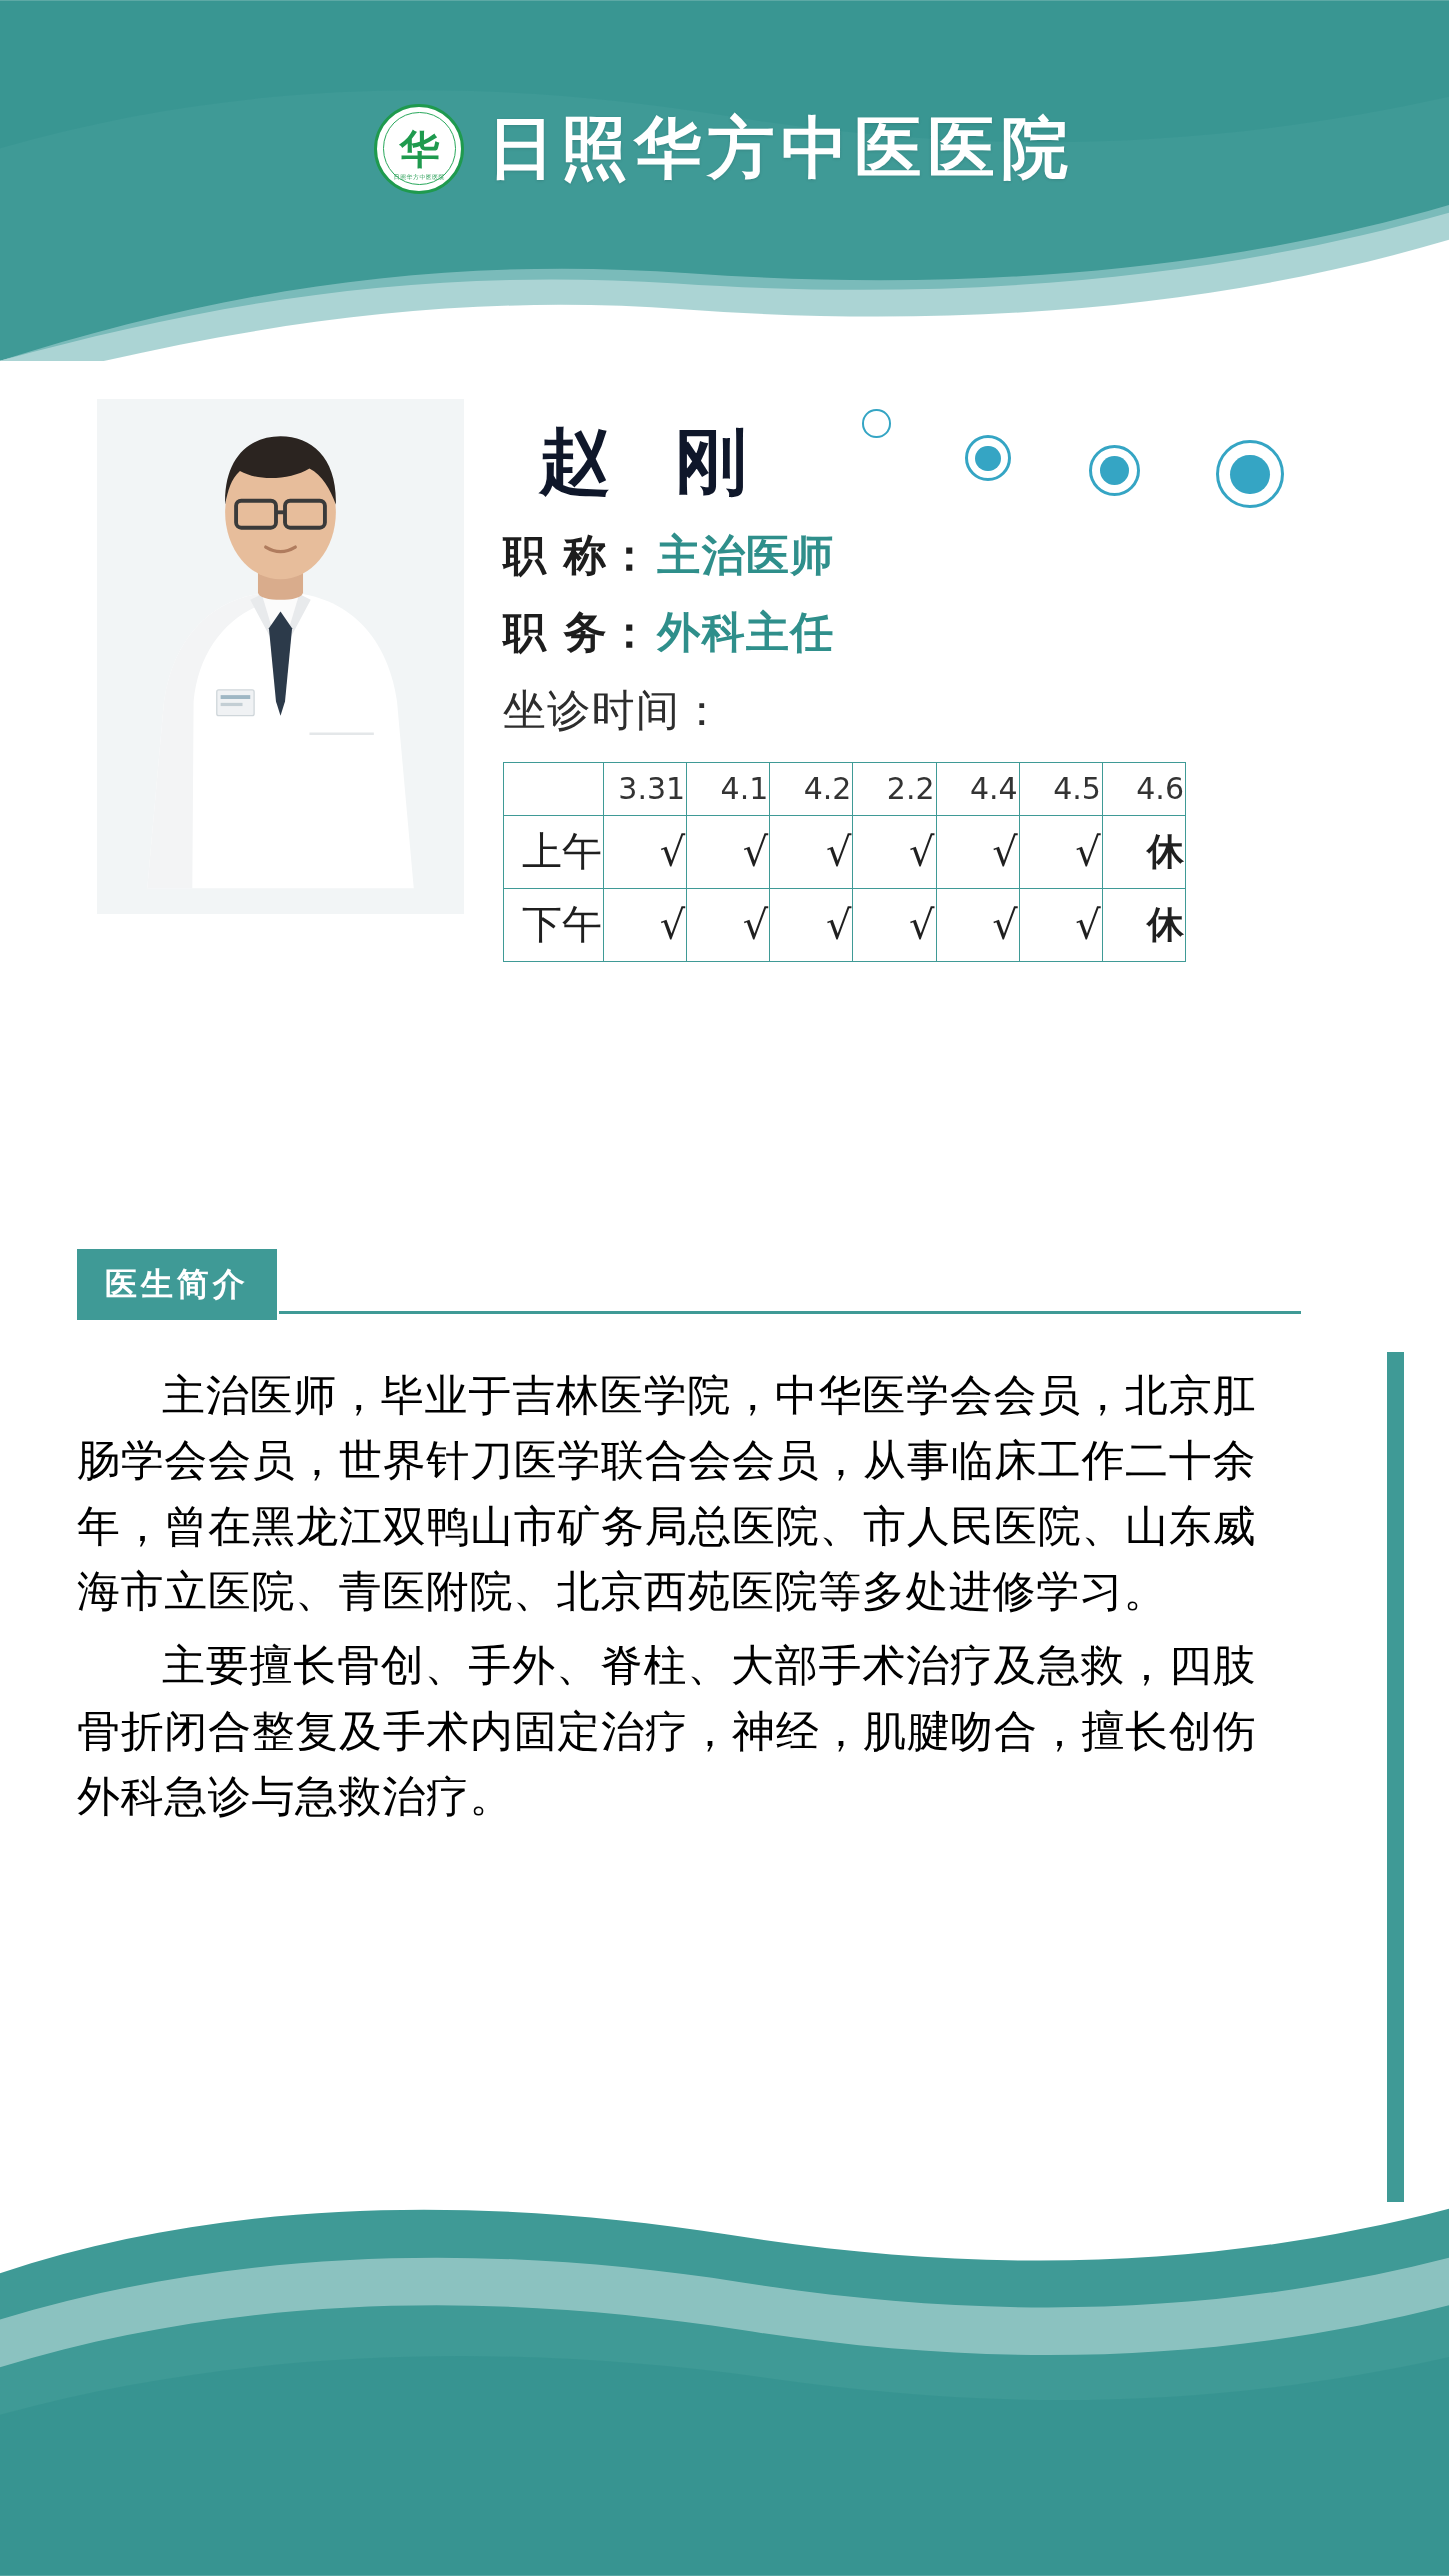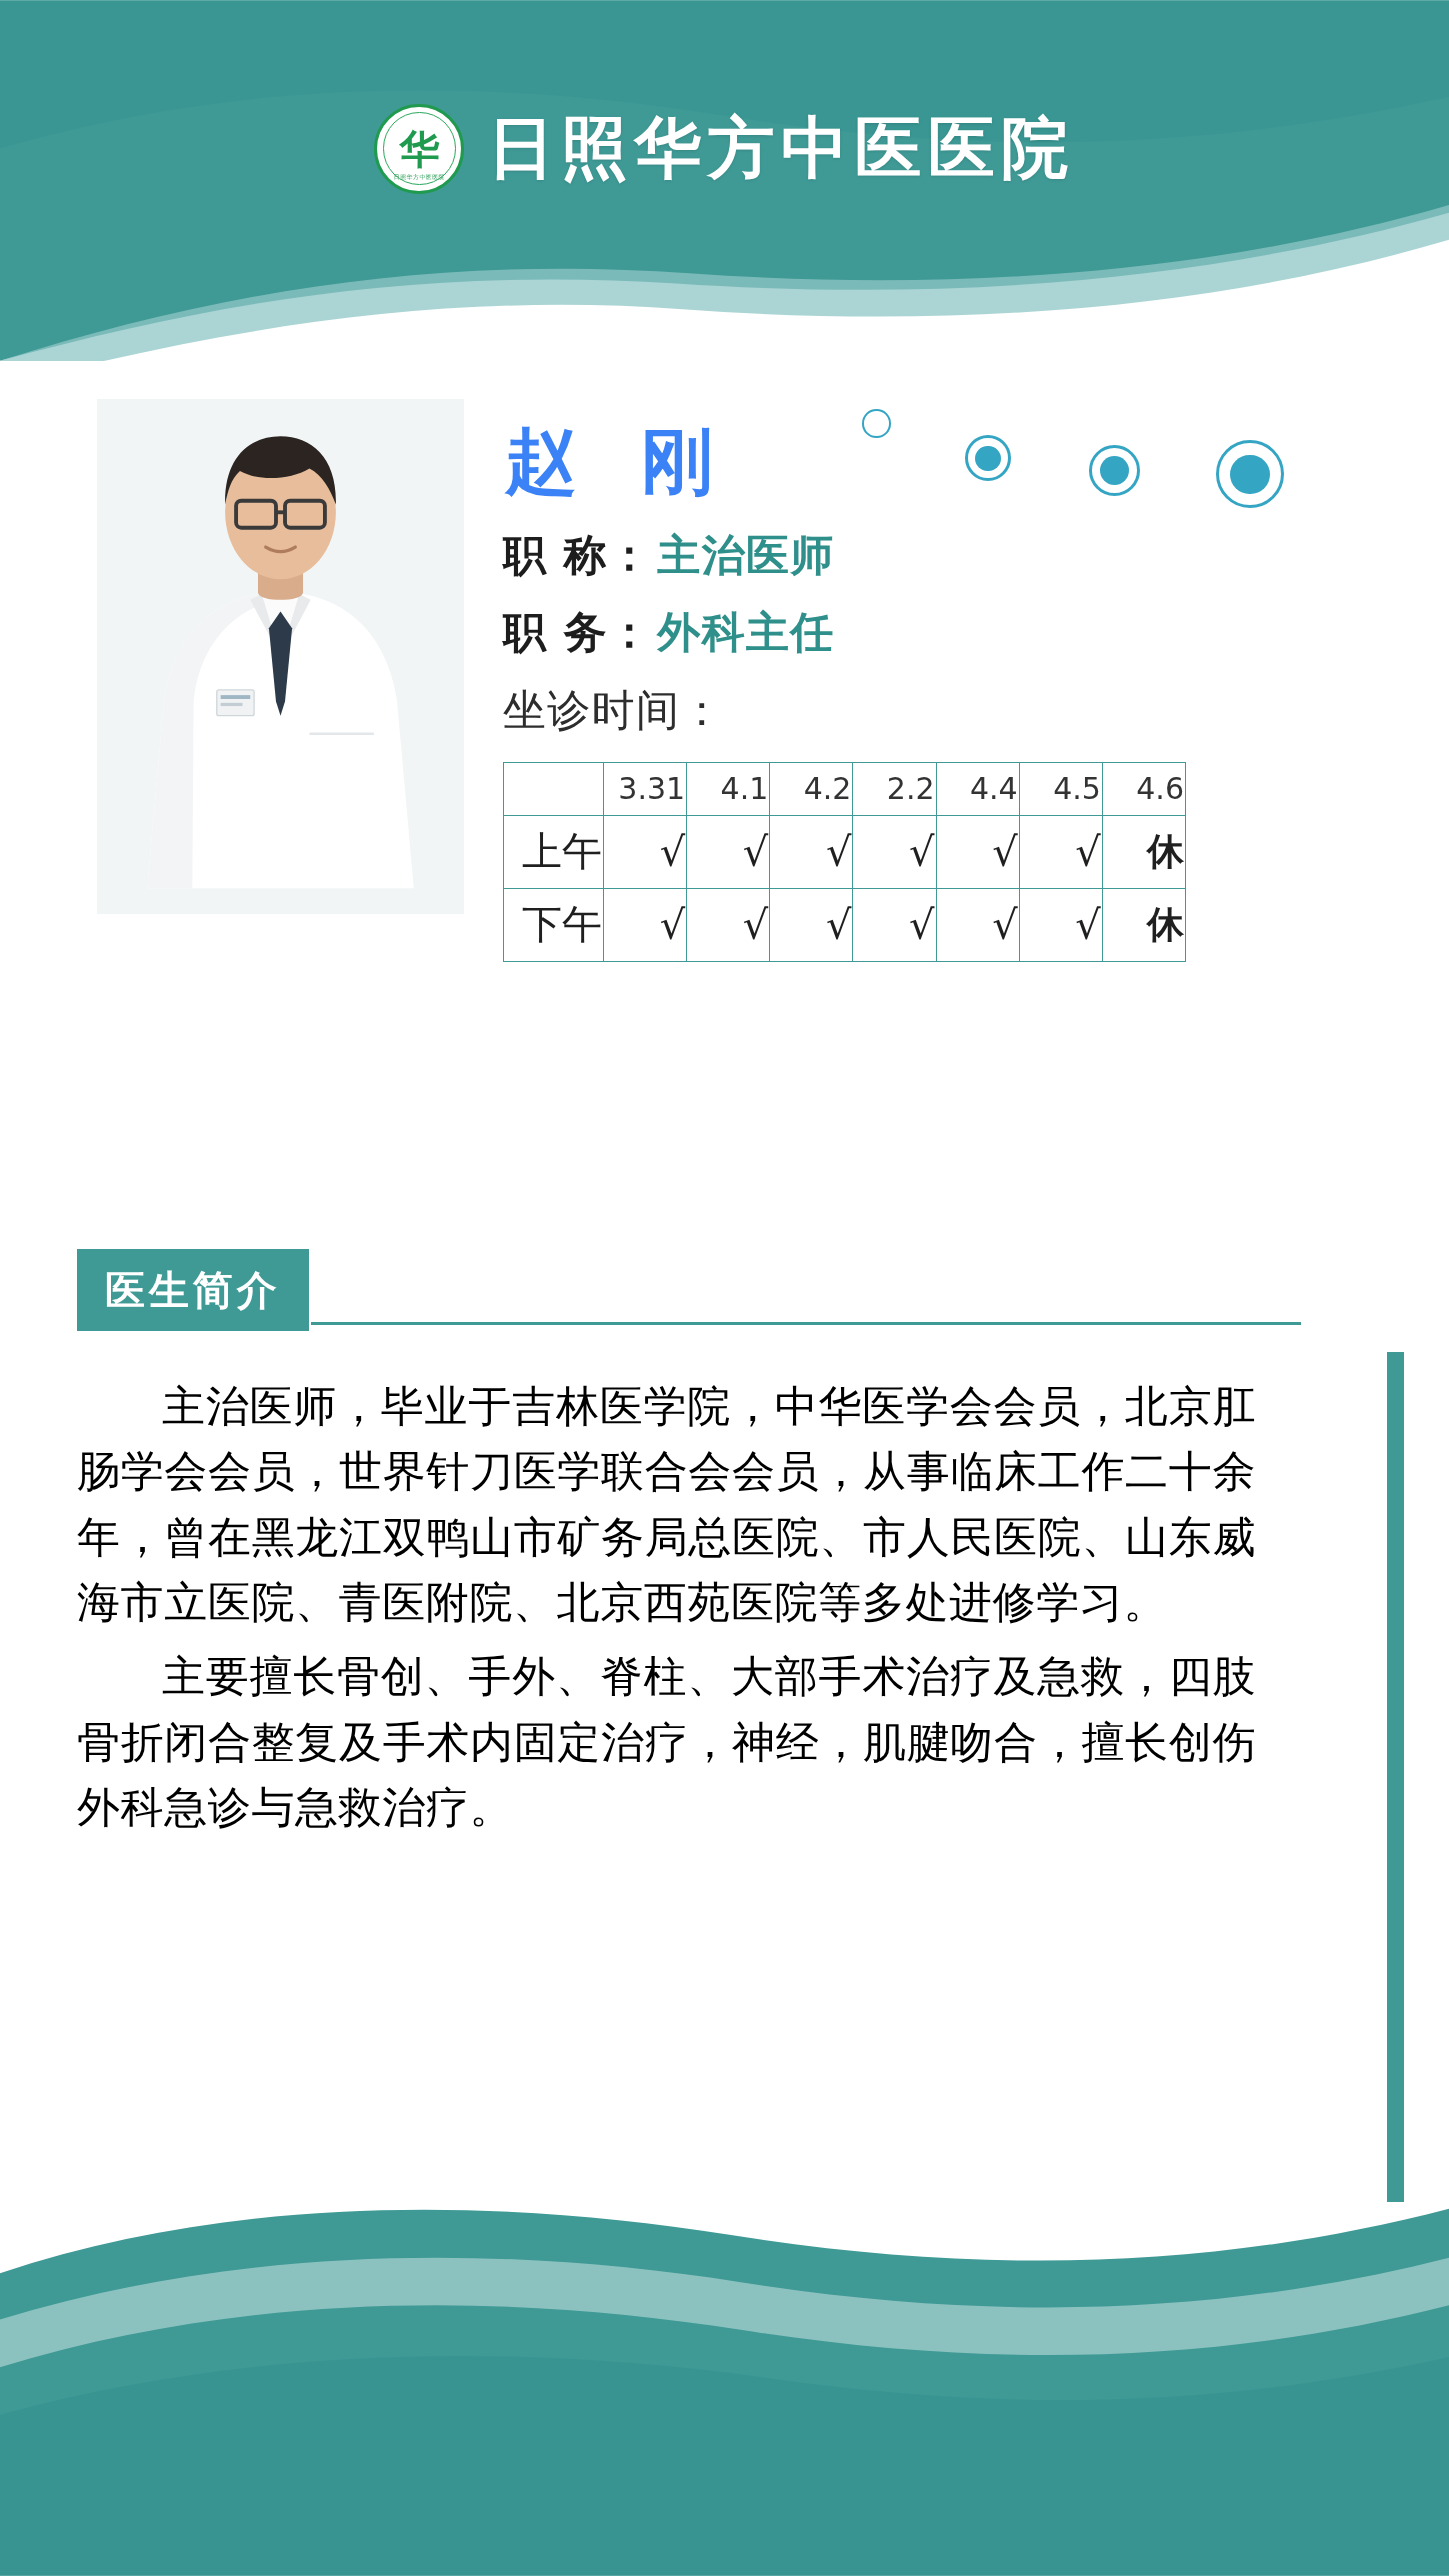--- a/index.html
+++ b/index.html
@@ -131,23 +131,23 @@
 
   .info {
     flex: 1;
     padding-top: 26px;
     position: relative;
   }
   .doc-name {
     font-family: "DejaVu Serif", "Liberation Serif", serif;
     font-size: 72px;
     font-weight: bold;
-    color: #3b82f6;
+    color: #0f172a;
     letter-spacing: 19.3px;
-    margin: 0 0 30px 2px;
+    margin: 0 0 30px 36px;
     line-height: 1;
   }
   .info-line {
     font-size: 43px;
     color: #2d2d2d;
     margin: 0 0 19.3px 0;
     letter-spacing: 1.3px;
     white-space: nowrap;
     font-family: "DejaVu Sans", sans-serif;
   }
@@ -219,21 +219,21 @@
     width: 1224px;
     z-index: 5;
   }
   .sec-head {
     display: flex;
     align-items: flex-end;
   }
   .sec-tag {
     background: #3f9a96;
     color: #ffffff;
-    font-size: 40px;
+    font-size: 32px;
     font-weight: bold;
     letter-spacing: 3.9px;
     padding: 14px 28px 13px 28px;
     font-family: Liberation Sans, sans-serif;
     white-space: nowrap;
   }
   .sec-rule {
     flex: 1;
     height: 2.6px;
     background: #3f9a96;

